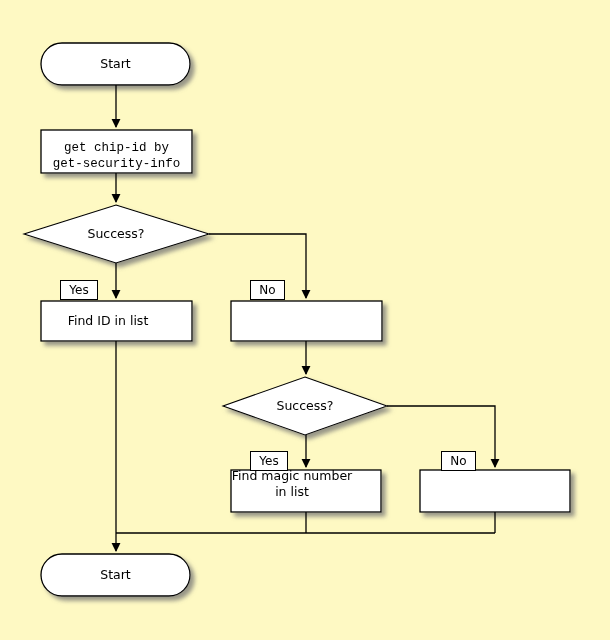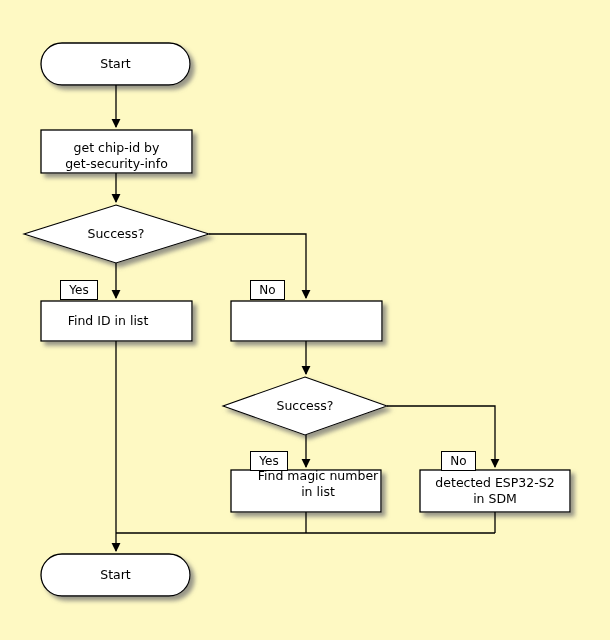--- a/index.html
+++ b/index.html
@@ -111,35 +111,33 @@
       <path d="M 495 512 L 495 533"></path>
 
       <path d="M 495 533 L 116 533"></path>
 
       <path d="M 116 533 L 116 551" marker-end="url(#arrow)"></path>
     </g>
   </svg>
 
   <div class="node-label" style="left:41px; top:43px; width:149px; height:42px;">Start</div>
 
-  <div class="node-label" style="left:41px; top:130px; width:151px; height:52px;">get chip-id by
+  <div class="node-label" style="left:41px; top:130px; width:151px; height:52px;font-family:Liberation Mono, monospace;">get chip-id by
 get-security-info</div>
 
   <div class="node-label" style="left:62px; top:214px; width:108px; height:40px;">Success?</div>
 
   <div class="node-label" style="left:41px; top:301px; width:134px; height:40px;">Find ID in list</div>
 
 
   <div class="node-label" style="left:251px; top:386px; width:108px; height:40px;">Success?</div>
 
-  <div class="node-label" style="left:243px; top:470px; width:150px; height:27px;">Find magic number
+  <div class="node-label" style="left:217px; top:470px; width:150px; height:27px;">Find magic number
 in list</div>
 
-  <div class="node-label" style="left:420px; top:470px; width:150px; height:42px;">detected ESP32-S2
-in SDM</div>
 
   <div class="node-label" style="left:41px; top:554px; width:149px; height:42px;">Start</div>
 
   <div class="edge-label" style="left:60px; top:280px; width:38px; height:20px;">Yes</div>
 
   <div class="edge-label" style="left:250px; top:280px; width:35px; height:20px;">No</div>
 
   <div class="edge-label" style="left:250px; top:451px; width:38px; height:20px;">Yes</div>
 
   <div class="edge-label" style="left:441px; top:451px; width:35px; height:20px;">No</div>

